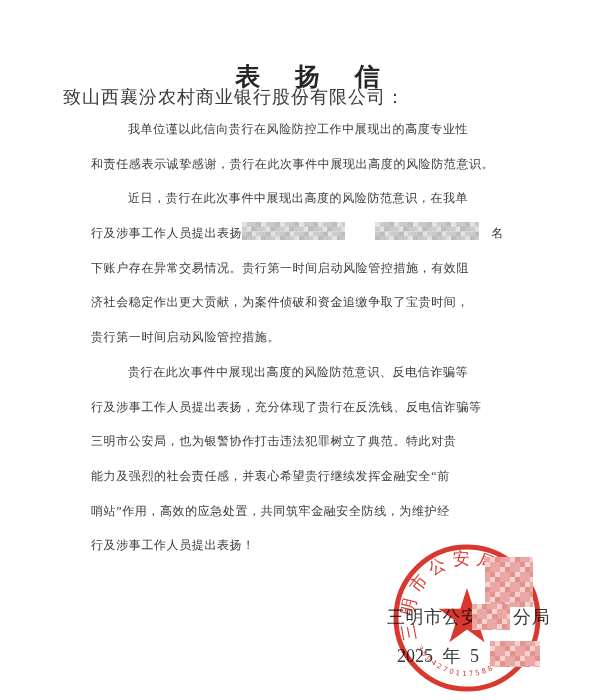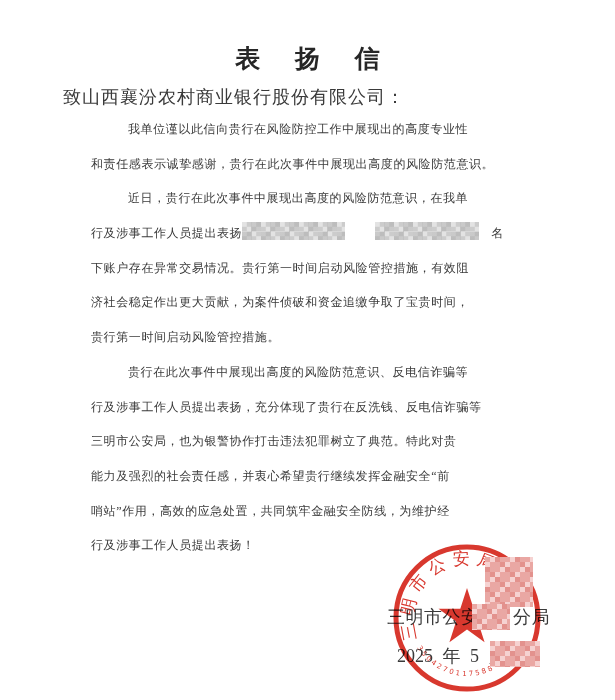--- a/index.html
+++ b/index.html
@@ -5,21 +5,21 @@
   html,body{margin:0;padding:0;background:#fff;}
   .page{
     position:relative;
     width:615px;height:700px;
     background:#ffffff;
     overflow:hidden;
     font-family:"Liberation Serif","DejaVu Serif",serif;
     color:#3a3a3a;
   }
   .title{
-    position:absolute;top:42px;left:0;width:615px;
+    position:absolute;top:60px;left:0;width:615px;
     text-align:center;
     font-family:"DejaVu Sans","Liberation Sans",sans-serif;
     font-weight:700;font-size:25px;color:#262626;
     letter-spacing:13px;text-indent:13px;
   }
   .salutation{
     position:absolute;left:63px;top:85px;
     font-size:18px;letter-spacing:1px;white-space:nowrap;text-align:center;
   }
   .bodytext{

